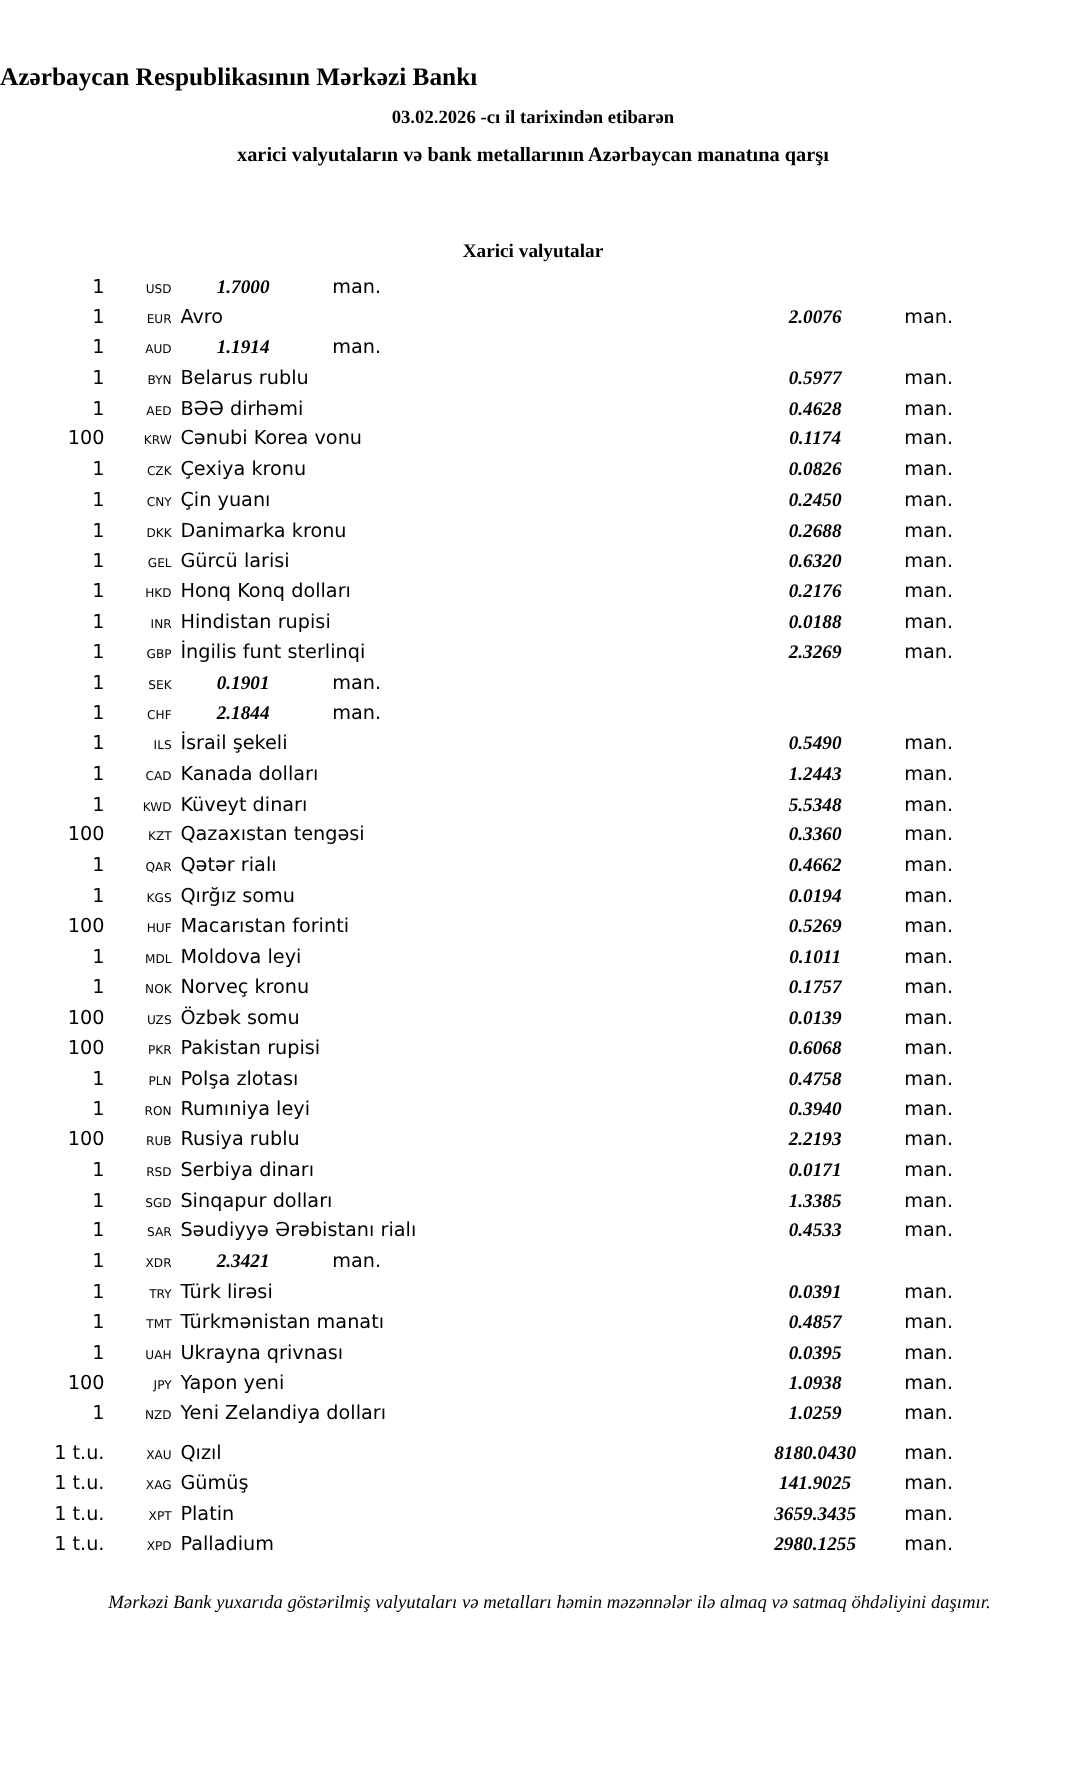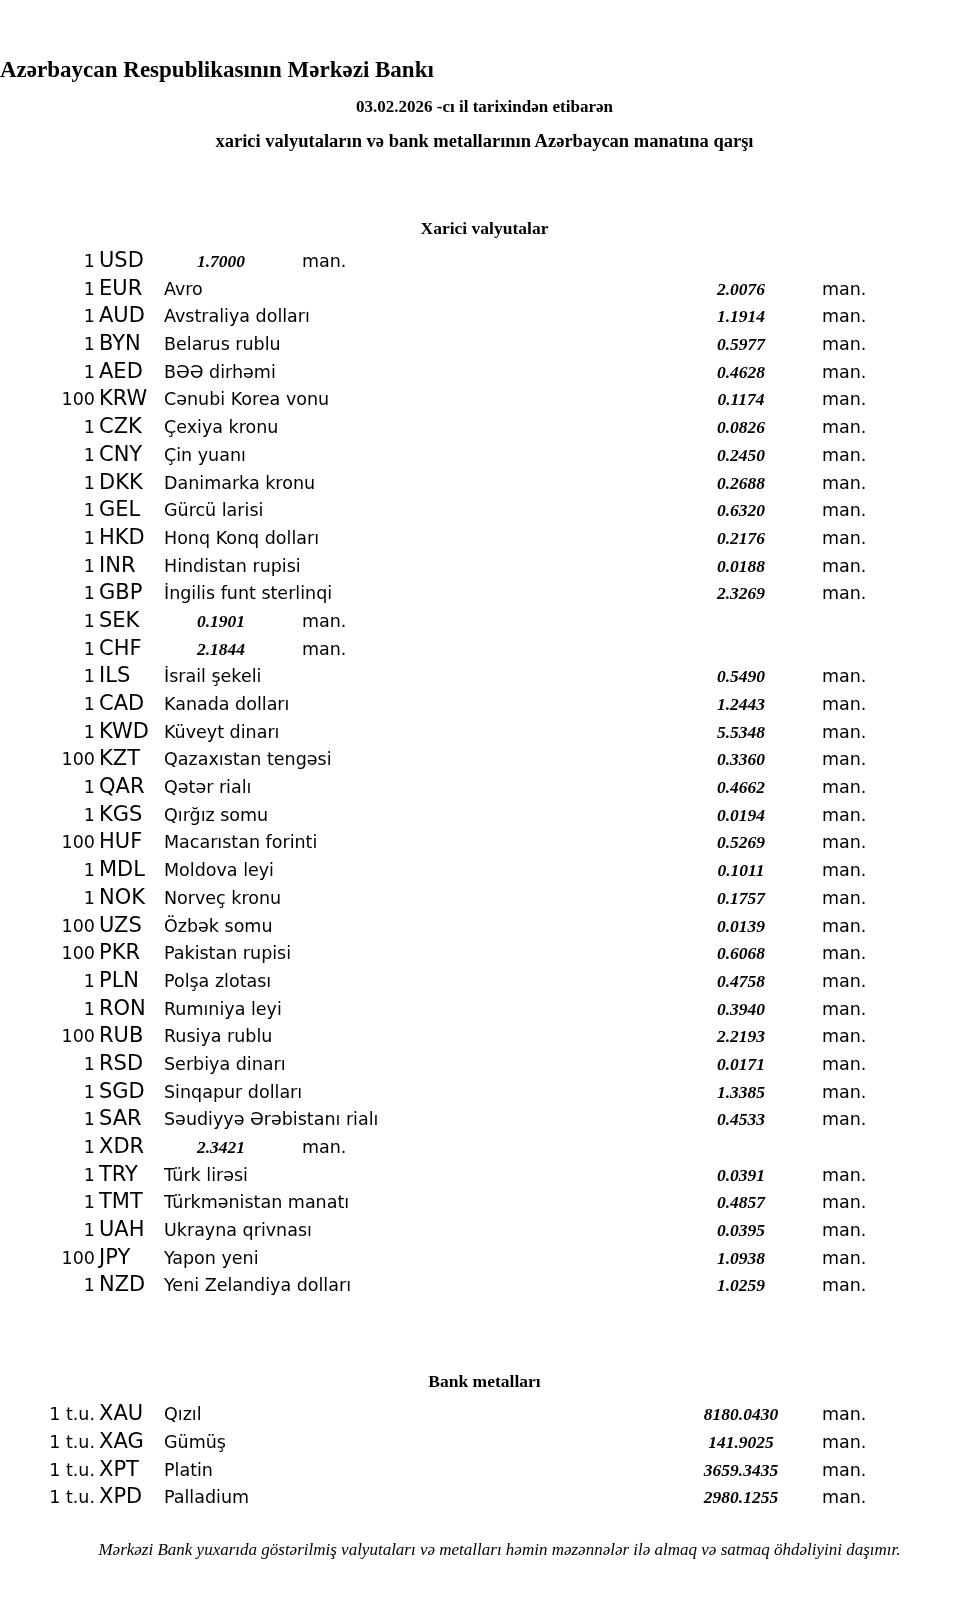--- a/index.html
+++ b/index.html
@@ -61,22 +61,22 @@
     white-space: nowrap;
   }
   .qty {
     width: 95px;
     text-align: right;
     flex: 0 0 auto;
   }
   .code {
     width: 57px;
     margin-left: 4px;
-    text-align: left;
-    font-size: 21px;
+    text-align: right;
+    font-size: 11px;
     flex: 0 0 auto;
   }
   .name {
     flex: 1 1 auto;
     padding-left: 8px;
     overflow: hidden;
   }
   .rate {
     width: 130px;
     text-align: center;
@@ -126,21 +126,20 @@
     <span class="qty">1</span>
     <span class="code">EUR</span>
     <span class="name">Avro</span>
     <span class="rate">2.0076</span>
     <span class="unit">man.</span>
   </div>
 
   <div class="row">
     <span class="qty">1</span>
     <span class="code">AUD</span>
-    <span class="name">Avstraliya dolları</span>
     <span class="rate">1.1914</span>
     <span class="unit">man.</span>
   </div>
 
   <div class="row">
     <span class="qty">1</span>
     <span class="code">BYN</span>
     <span class="name">Belarus rublu</span>
     <span class="rate">0.5977</span>
     <span class="unit">man.</span>
@@ -409,21 +408,20 @@
 
   <div class="row">
     <span class="qty">1</span>
     <span class="code">NZD</span>
     <span class="name">Yeni Zelandiya dolları</span>
     <span class="rate">1.0259</span>
     <span class="unit">man.</span>
   </div>
 </section>
 
-  <h2 class="section-heading" id="metals-heading">Bank metalları</h2>
 
   <section class="rates" id="metal-rows">
   <div class="row">
     <span class="qty">1 t.u.</span>
     <span class="code">XAU</span>
     <span class="name">Qızıl</span>
     <span class="rate">8180.0430</span>
     <span class="unit">man.</span>
   </div>
 

